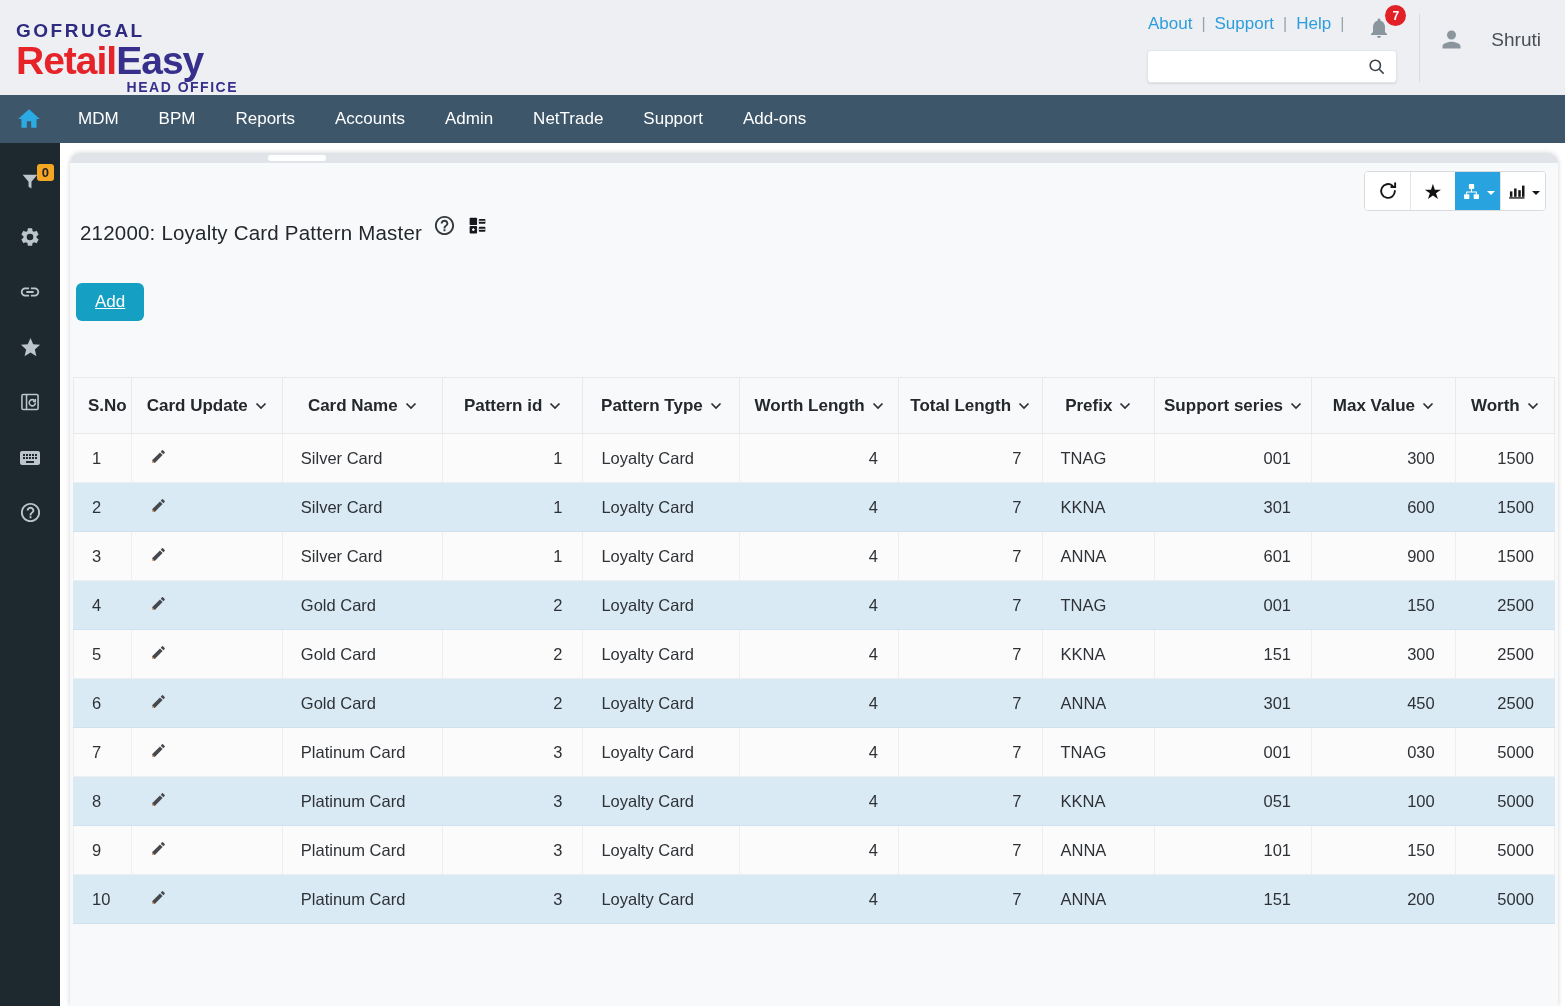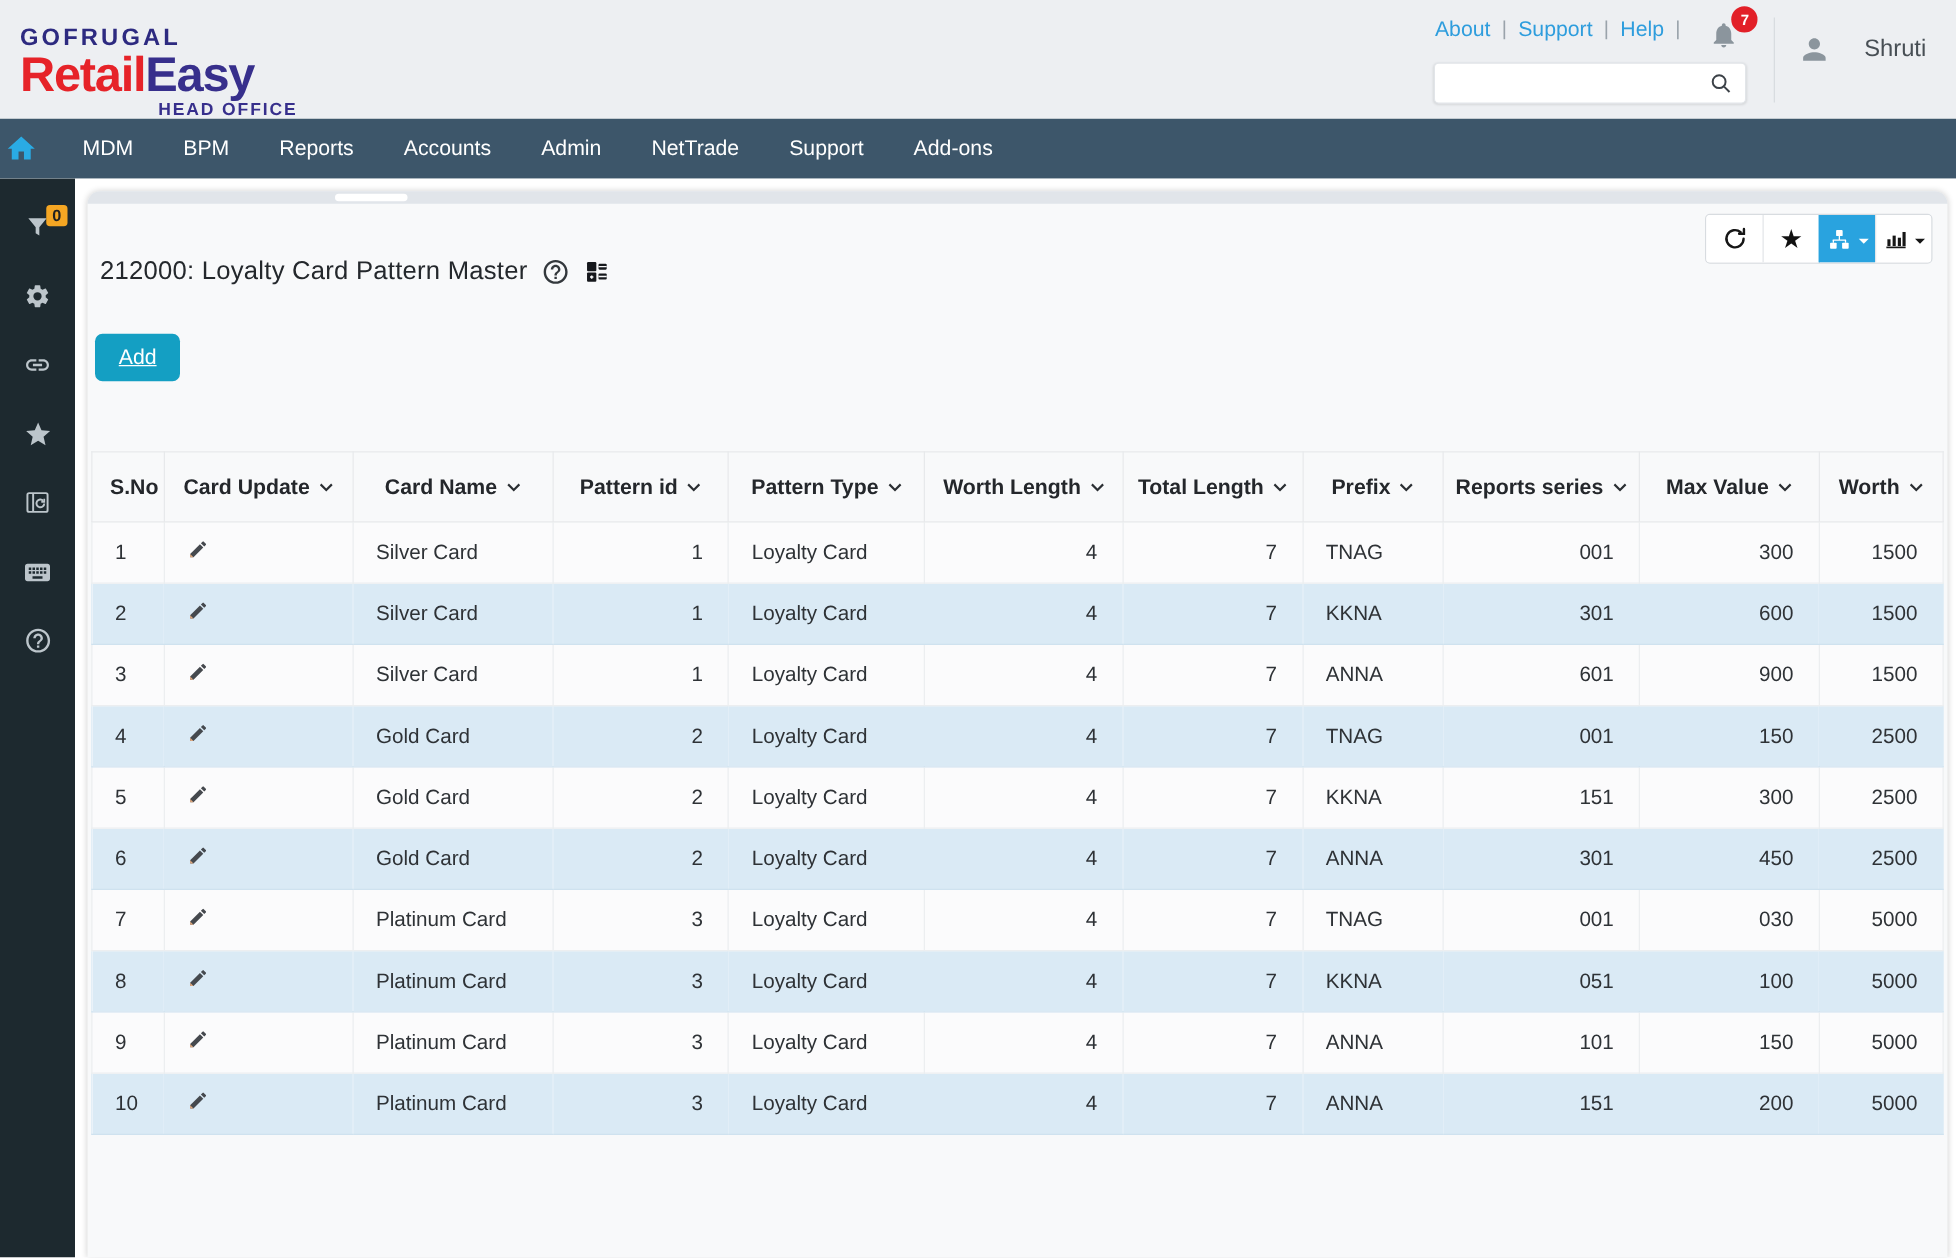--- a/index.html
+++ b/index.html
@@ -21,21 +21,21 @@
   .bell-wrap { position:relative; margin-left:8px; cursor:pointer; }
   .badge { position:absolute; top:-11px; right:-15px; background:#e22028; color:#fff; width:21px; height:21px;
     border-radius:50%; font-size:12px; font-weight:bold; display:flex; align-items:center; justify-content:center; }
   .search-box { width:250px; height:33px; background:#fff; border:1px solid #e2e5e9; border-radius:4px;
     box-shadow:0 1px 2px rgba(0,0,0,.10); display:flex; align-items:center; padding:0 10px; }
   .search-box input { flex:1; border:none; outline:none; font-size:16px; color:#333; background:transparent; }
   .v-divider { width:1px; height:68px; background:#d8dce0; margin:14px 0 0 22px; }
   .user-area { display:flex; align-items:center; gap:26px; margin:26px 10px 0 18px; font-size:19px; color:#484f55; cursor:pointer; }
 
   
-  .navbar { height:48px; background:#3d566a; display:flex; align-items:center; padding-left:4px; }
+  .navbar { height:48px; background:#3d566a; display:flex; align-items:center; padding-left:16px; }
   .nav-home { margin-right:16px; display:flex; align-items:center; cursor:pointer; }
   .nav-items { display:flex; align-items:center; }
   .nav-item { color:#fff; font-size:17px; padding:0 20px; cursor:pointer; line-height:48px; }
 
   
   .body-wrap { display:flex; height:863px; background:#fff; }
   .side-rail { width:60px; background:#1d292f; display:flex; flex-direction:column; align-items:center;
     padding-top:28px; gap:33px; flex-shrink:0; }
   .rail-btn { position:relative; cursor:pointer; height:22px; }
   .fbadge { position:absolute; top:-7px; right:-13px; background:#f5a623; color:#222; font-size:13px;
@@ -51,21 +51,21 @@
     background:#fff; overflow:hidden; }
   .tb-btn { width:45px; height:38px; display:flex; align-items:center; justify-content:center;
     border-left:1px solid #e3e6e9; background:#fff; cursor:pointer; }
   .tb-btn:first-child { border-left:none; }
   .tb-btn.active { background:#29a3df; border-left-color:#29a3df; }
   .tb-star { font-size:21px; color:#111; line-height:1; }
   .dcaret { width:0; height:0; border:4.5px solid transparent; border-top-color:#161616; margin-left:5px; margin-top:8px; }
   .tb-btn.active .dcaret { border-top-color:#fff; }
 
   .title-row { display:flex; align-items:center; gap:11px; padding:42px 0 0 10px; }
-  .page-title { font-size:20.5px; font-weight:400; color:#24282c; letter-spacing:.2px; }
+  .page-title { font-size:20.5px; font-weight:400; color:#24282c; letter-spacing:.2px;margin-top:16px; }
   .t-icon { display:flex; align-items:center; cursor:pointer; }
 
   .add-btn { margin:38px 0 0 6px; background:#149fc3; color:#fff; font-size:17px; border:none; border-radius:6px;
     padding:9px 19px; cursor:pointer; display:inline-block;text-decoration:underline; }
 
   
   table { width:calc(100% - 6px); margin:56px 3px 6px 3px; border-collapse:collapse; table-layout:fixed; background:#fbfbfc; }
   th { font-size:17px; font-weight:bold; color:#24272b; height:56px; background:#f8f9fa;
     border:1px solid #e7e9eb; text-align:center; white-space:nowrap; }
   th.h-left { text-align:left; padding-left:14px; }
@@ -305,21 +305,21 @@
                 </svg></th>
               <th><span>Worth Length</span><svg class="thcaret" width="12" height="8" viewBox="0 0 12 8">
                   <path d="M1.5 1.5 6 6l4.5-4.5" fill="none" stroke="#2b2f33" stroke-width="1.7"></path>
                 </svg></th>
               <th><span>Total Length</span><svg class="thcaret" width="12" height="8" viewBox="0 0 12 8">
                   <path d="M1.5 1.5 6 6l4.5-4.5" fill="none" stroke="#2b2f33" stroke-width="1.7"></path>
                 </svg></th>
               <th><span>Prefix</span><svg class="thcaret" width="12" height="8" viewBox="0 0 12 8">
                   <path d="M1.5 1.5 6 6l4.5-4.5" fill="none" stroke="#2b2f33" stroke-width="1.7"></path>
                 </svg></th>
-              <th><span>Reports series</span><svg class="thcaret" width="12" height="8" viewBox="0 0 12 8">
+              <th><span>Support series</span><svg class="thcaret" width="12" height="8" viewBox="0 0 12 8">
                   <path d="M1.5 1.5 6 6l4.5-4.5" fill="none" stroke="#2b2f33" stroke-width="1.7"></path>
                 </svg></th>
               <th><span>Max Value</span><svg class="thcaret" width="12" height="8" viewBox="0 0 12 8">
                   <path d="M1.5 1.5 6 6l4.5-4.5" fill="none" stroke="#2b2f33" stroke-width="1.7"></path>
                 </svg></th>
               <th><span>Worth</span><svg class="thcaret" width="12" height="8" viewBox="0 0 12 8">
                   <path d="M1.5 1.5 6 6l4.5-4.5" fill="none" stroke="#2b2f33" stroke-width="1.7"></path>
                 </svg></th>
             </tr>
           </thead>

